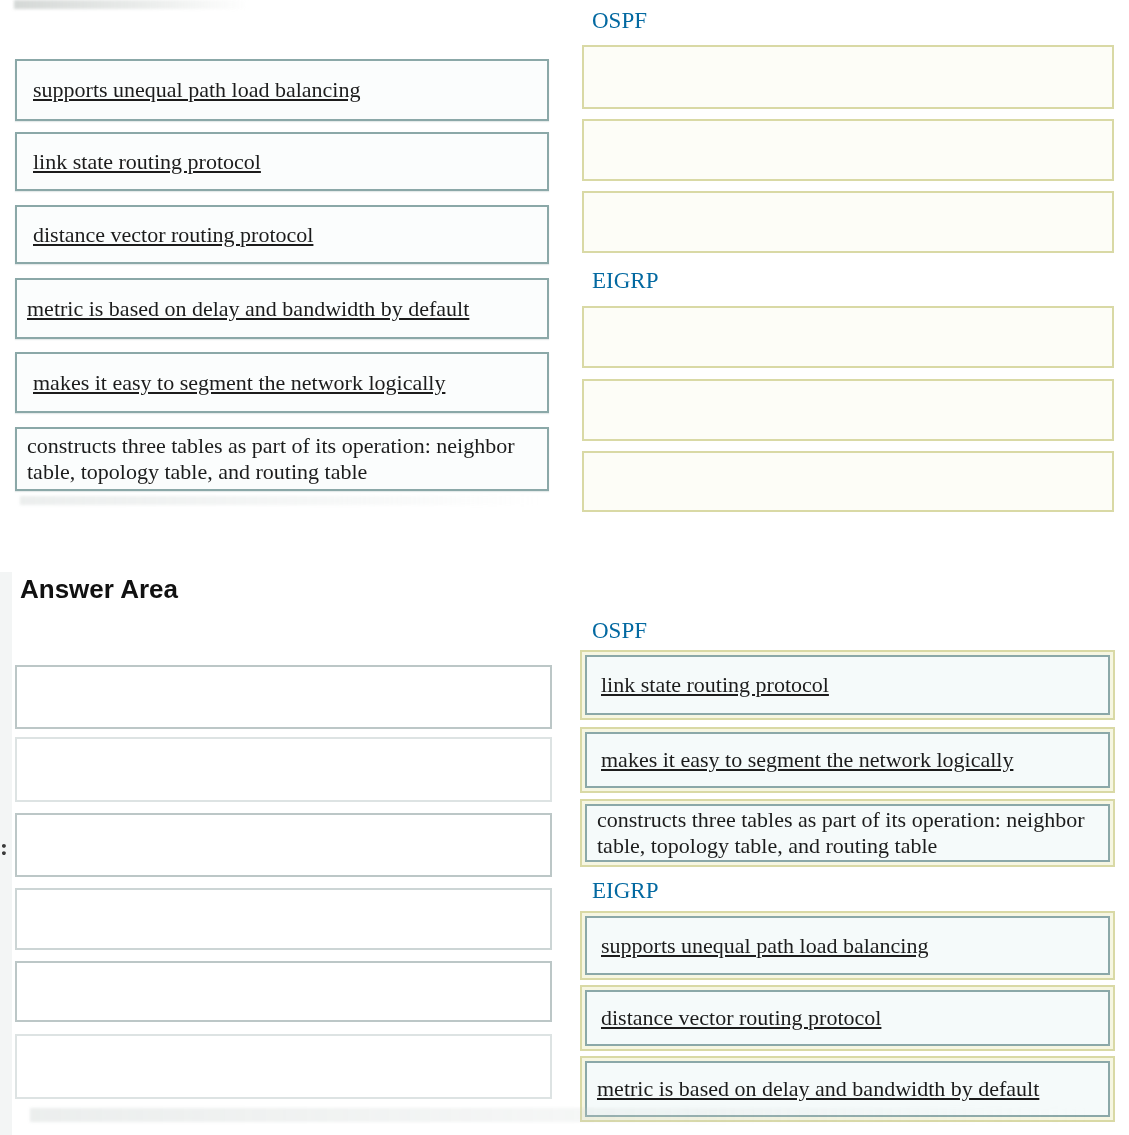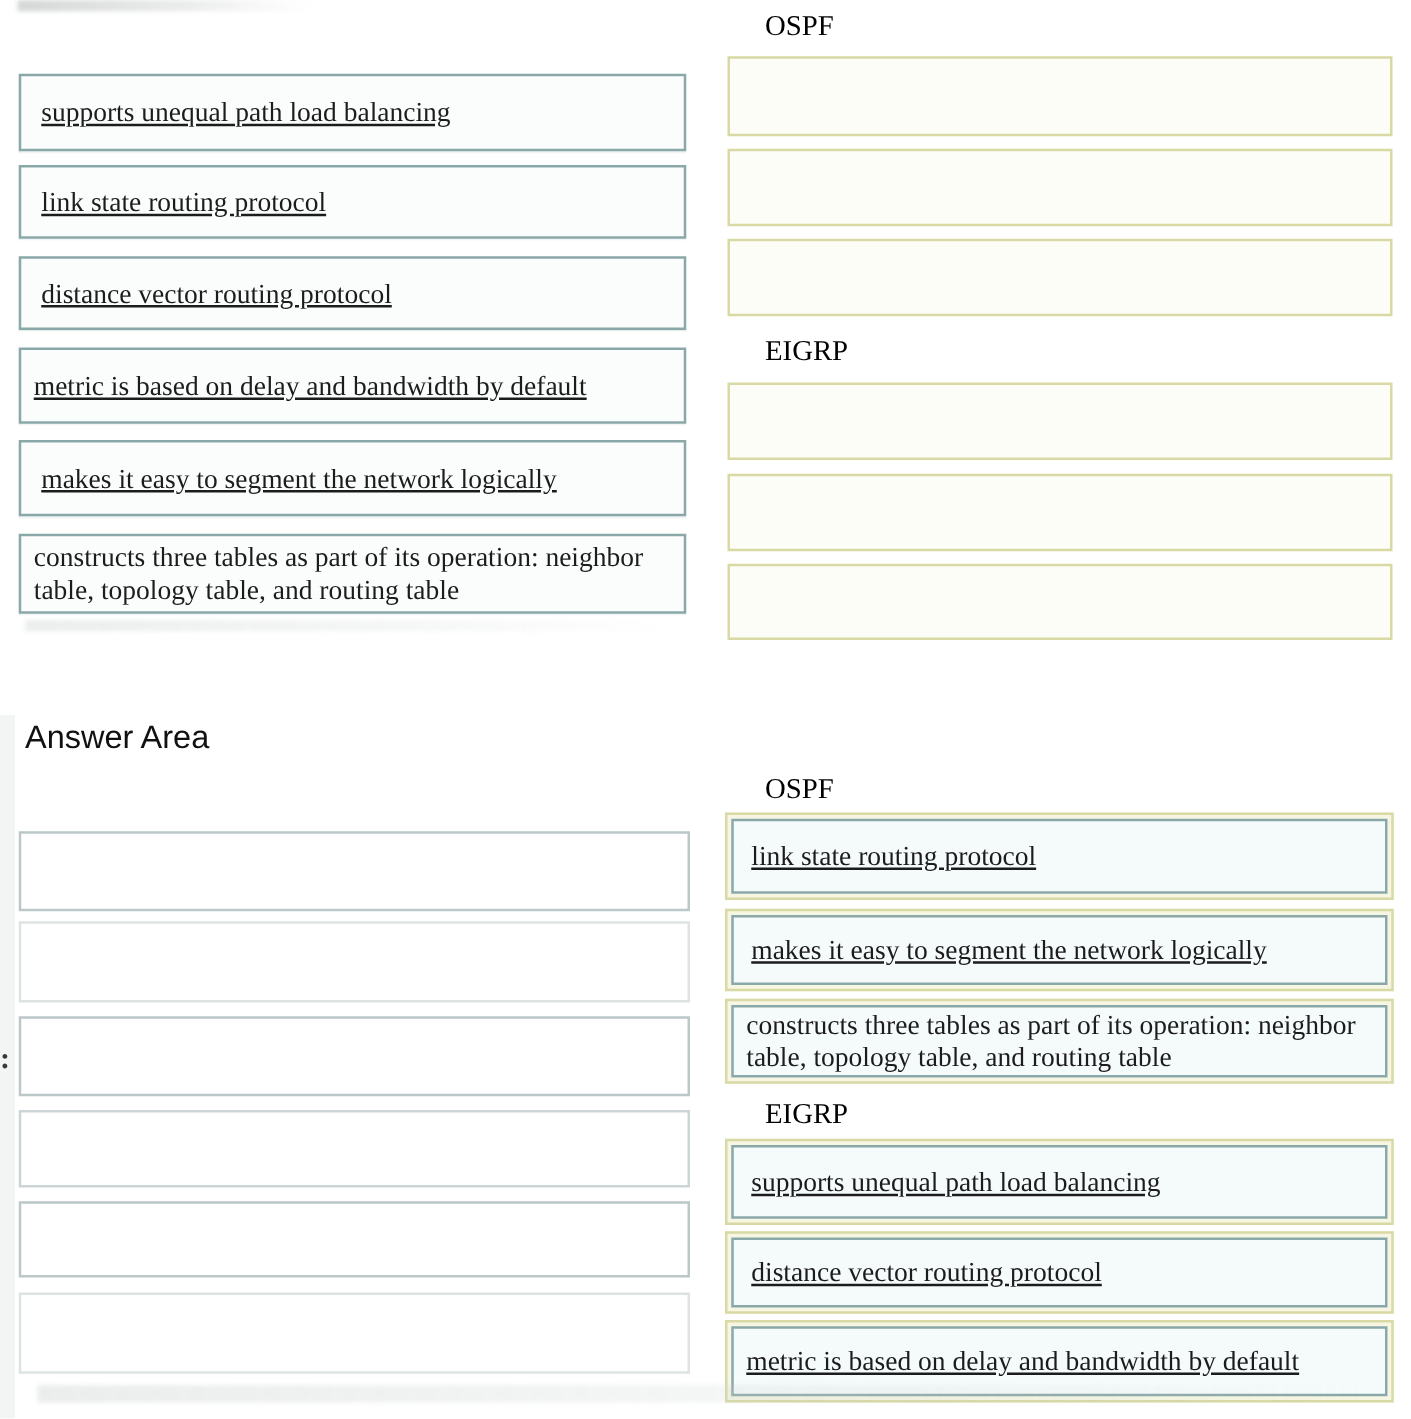--- a/index.html
+++ b/index.html
@@ -35,32 +35,32 @@
     position: absolute;
     left: 582px;
     width: 532px;
     border: 2px solid #d9d9a5;
     background: #fdfdf7;
   }
 
   
   .group-label {
     position: absolute;
-    left: 612px;
+    left: 592px;
     font-size: 23px;
-    color: #000000;
+    color: #0369a1;
   }
 
   
   .answer-heading {
     position: absolute;
     left: 20px;
     top: 574px;
     font-family: "Liberation Sans", sans-serif;
-    font-weight: normal;
+    font-weight: bold;
     font-size: 26px;
     color: #111111;
   }
 
   
   .empty-slot {
     position: absolute;
     left: 15px;
     width: 537px;
     background: #ffffff;

